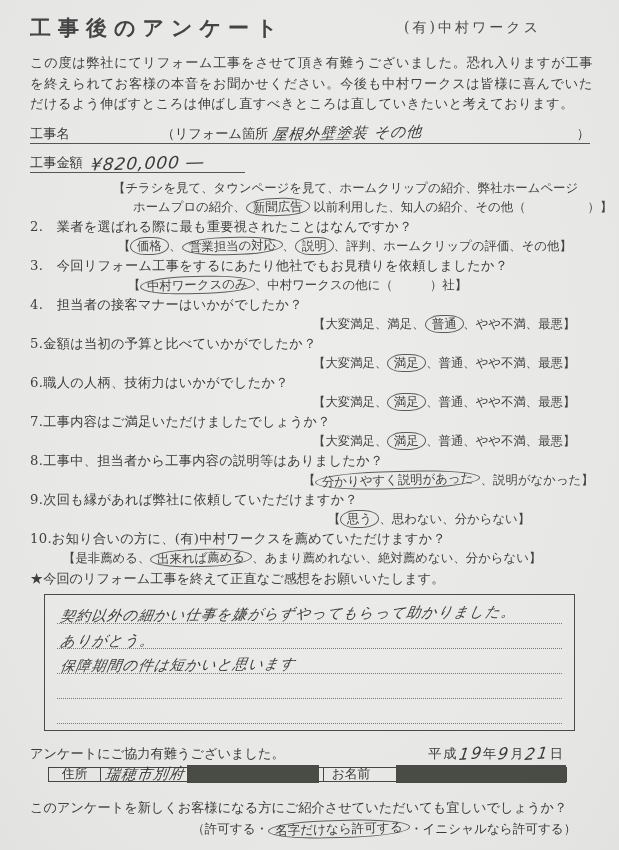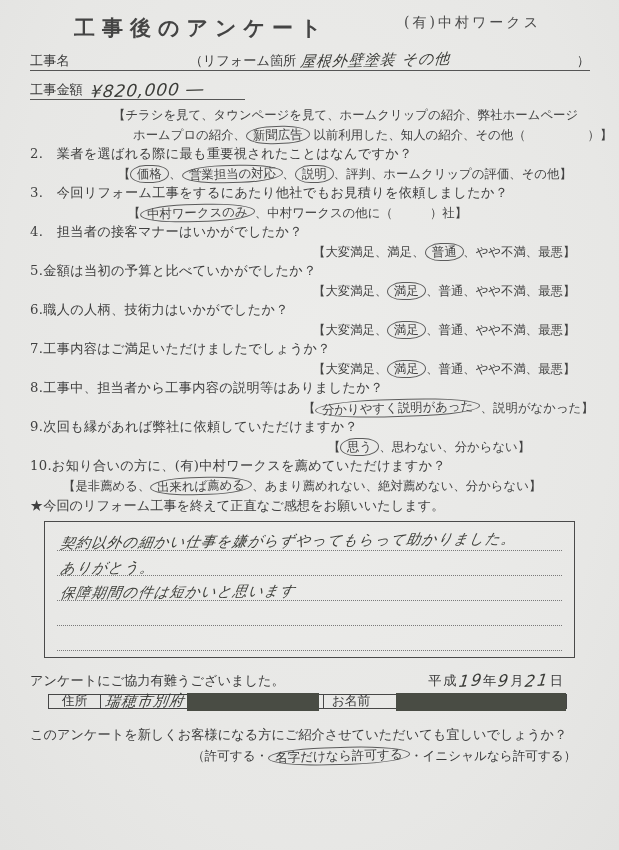--- a/index.html
+++ b/index.html
@@ -10,21 +10,21 @@
     color: #3a3a3a;
     overflow: hidden;
   }
   .page {
     width: 619px; height: 850px;
     padding: 14px 26px 6px 30px;
     background: radial-gradient(ellipse at 50% 40%, #ececea 0%, #e7e7e5 70%, #e2e2e0 100%);
     position: relative;
   }
   
-  .hdr { display: flex; align-items: flex-start; margin-left: 44px; }
+  .hdr { display: flex; align-items: center; }
   .title {
     font-size: 21px; font-weight: bold; letter-spacing: 7px; color: #444;
   }
   .company {
     margin-left: auto; margin-right: 52px;
     font-size: 14px; letter-spacing: 3px; color: #4a4a4a;
   }
   
   .intro {
     margin-top: 11px;
@@ -32,21 +32,21 @@
     text-align: justify; letter-spacing: 0.5px;
   }
   
   .field-row {
     display: flex; align-items: baseline;
     border-bottom: 1.2px solid #555;
     margin-top: 9px; font-size: 13.2px;
     white-space: nowrap;
   }
   .fr-name { width: 560px; }
-  .fr-name .reform-prefix { margin-left: 120px; text-align: right; }
+  .fr-name .reform-prefix { margin-left: 92px; text-align: right; }
   .fr-amount { width: 215px; margin-top: 7px; }
   .reform-suffix { margin-left: auto; }
   
   .hand {
     font-family: "DejaVu Sans", "Liberation Sans", sans-serif;
     font-style: italic; color: #3b3c38; letter-spacing: 1px;
   }
   .hand-reform { font-size: 15px; transform: rotate(-1.2deg) skewX(-6deg); display:inline-block; margin-left: 4px; }
   .hand-amount { font-size: 17px; transform: rotate(-1.5deg) skewX(-8deg); display:inline-block; margin-left: 8px; position: relative; top: 2px; }
   
@@ -109,20 +109,21 @@
 </head>
 <body>
 
 <div class="page">
 
   <div class="hdr">
     <span class="title">工事後のアンケート</span>
     <span class="company">(有)中村ワークス</span>
   </div>
 
+  <p class="intro">この度は弊社にてリフォーム工事をさせて頂き有難うございました。恐れ入りますが工事を終えられてお客様の本音をお聞かせください。今後も中村ワークスは皆様に喜んでいただけるよう伸ばすところは伸ばし直すべきところは直していきたいと考えております。</p>
 
   <div class="field-row fr-name">
     <span>工事名</span>
     <span class="reform-prefix">（リフォーム箇所</span>
     <span class="hand hand-reform">屋根外壁塗装 その他</span>
     <span class="reform-suffix">）</span>
   </div>
 
   <div class="field-row fr-amount">
     <span>工事金額</span>

